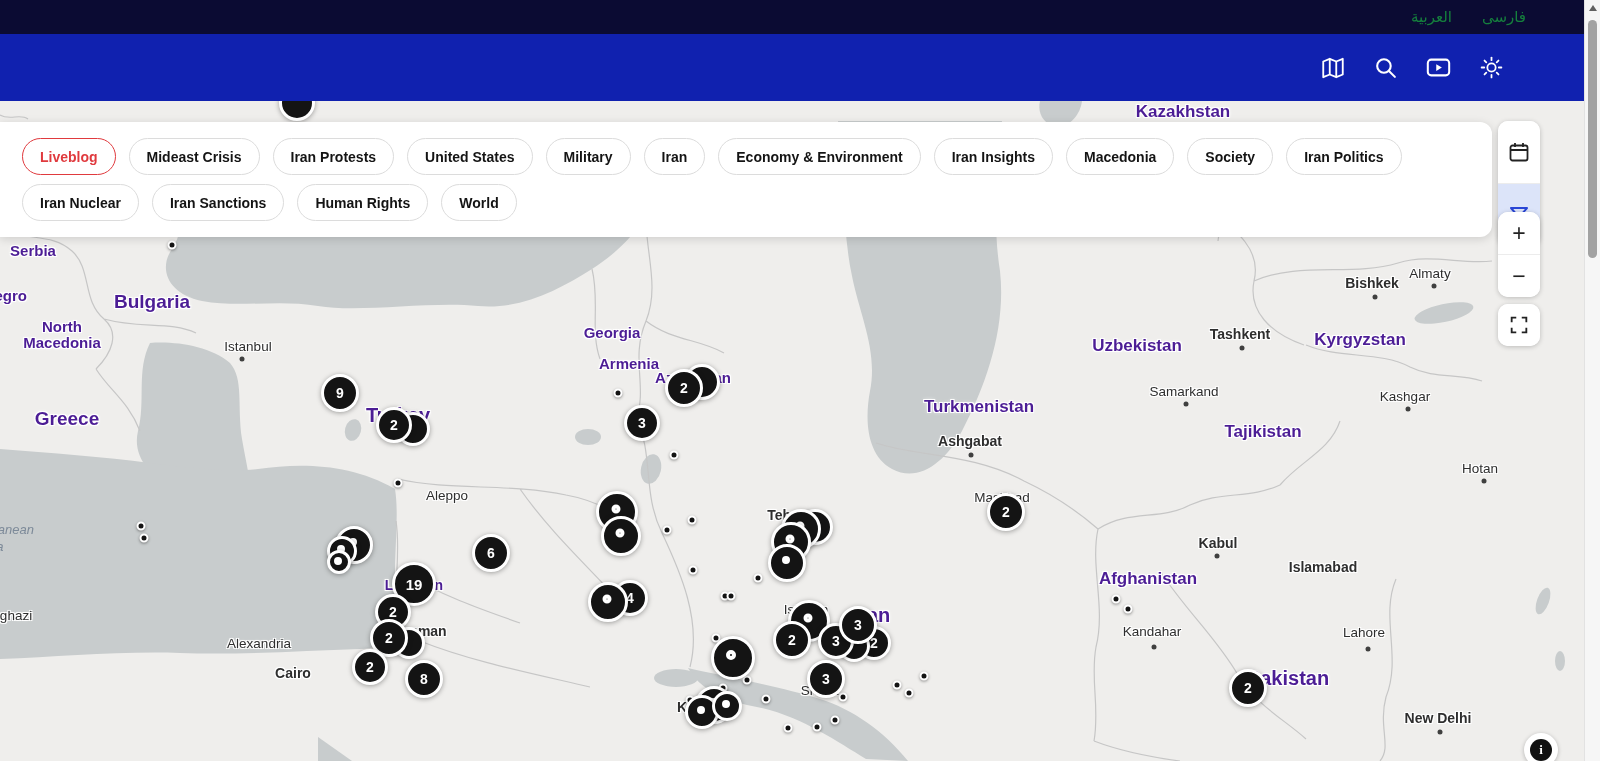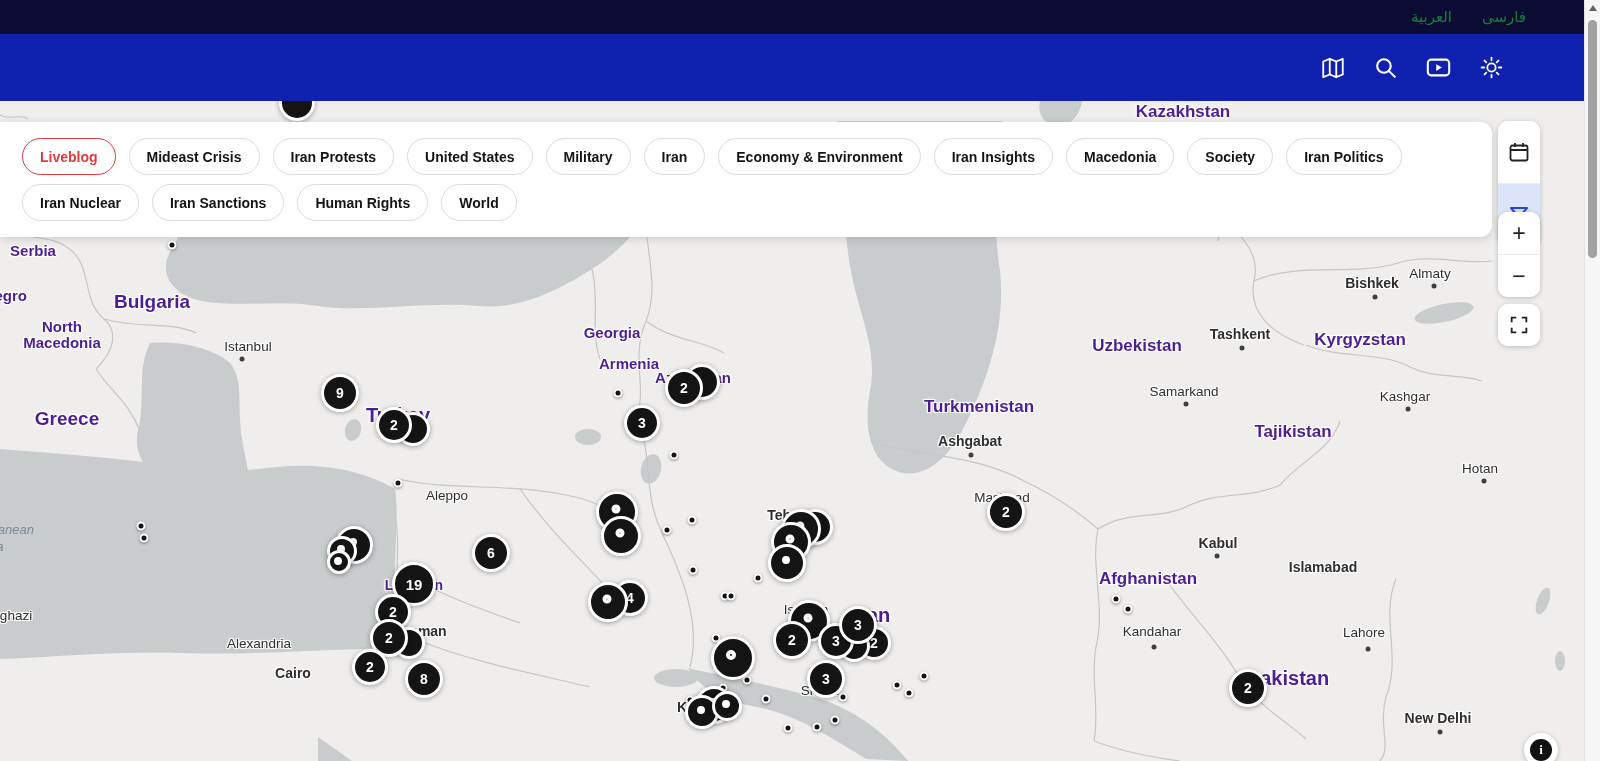--- a/index.html
+++ b/index.html
@@ -132,21 +132,21 @@
       <div class="country-label" style="left: 62px; top: 234px; font-size: 15px;">North
 Macedonia</div>
       <div class="country-label" style="left: 67px; top: 318px; font-size: 19px;">Greece</div>
       <div class="country-label" style="left: 612px; top: 232px; font-size: 15px;">Georgia</div>
       <div class="country-label" style="left: 629px; top: 263px; font-size: 15px;">Armenia</div>
       <div class="country-label" style="left: 693px; top: 277px; font-size: 15px;">Azerbaijan</div>
       <div class="country-label" style="left: 398px; top: 314px; font-size: 20px;">Turkey</div>
       <div class="country-label" style="left: 979px; top: 306px; font-size: 17px;">Turkmenistan</div>
       <div class="country-label" style="left: 1095px; top: 245px; font-size: 17px; margin-left: 42px;">Uzbekistan</div>
       <div class="country-label" style="left: 1360px; top: 239px; font-size: 17px;">Kyrgyzstan</div>
-      <div class="country-label" style="left: 1263px; top: 331px; font-size: 17px; margin-left: 30px;">Tajikistan</div>
+      <div class="country-label" style="left: 1263px; top: 331px; font-size: 17px;">Tajikistan</div>
       <div class="country-label" style="left: 1148px; top: 478px; font-size: 17px;">Afghanistan</div>
       <div class="country-label" style="left: 414px; top: 484px; font-size: 14px;">Lebanon</div>
       <div class="country-label" style="left: 872px; top: 514px; font-size: 20px;">Iran</div>
       <div class="country-label" style="left: 1288px; top: 577px; font-size: 20px;">Pakistan</div>
       <div class="water-label" style="left: -8px; top: 438px;">Mediterranean
 Sea</div>
       <div class="city-label" style="left: 248px; top: 245px;">Istanbul</div>
       <div class="city-dot" style="left: 242px; top: 258px;"></div>
       <div class="city-label" style="left: 447px; top: 394px;">Aleppo</div>
       <div class="city-label" style="left: 1430px; top: 172px;">Almaty</div>

